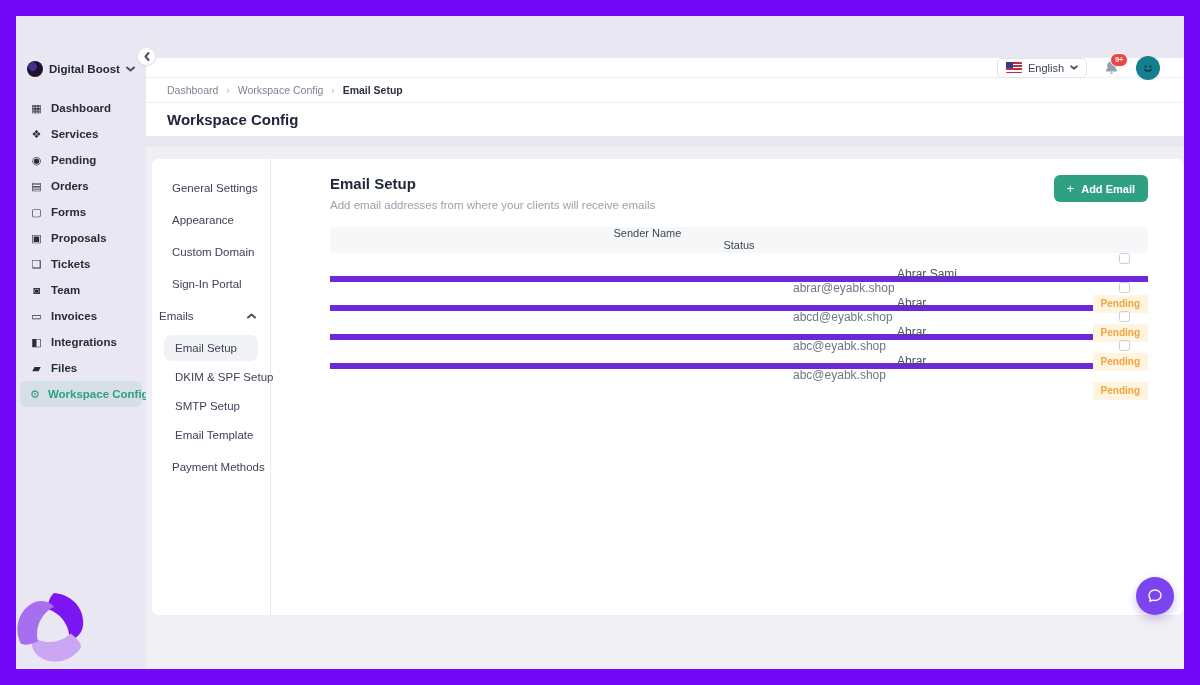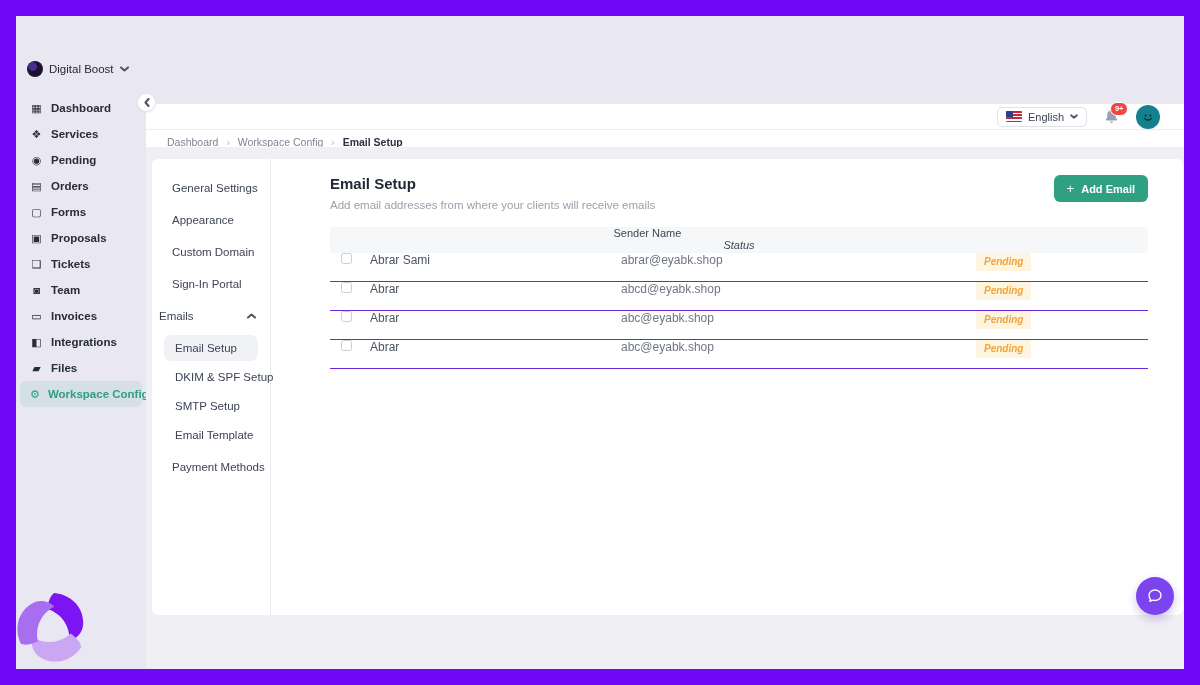--- a/index.html
+++ b/index.html
@@ -8,34 +8,34 @@
     font-family:"Liberation Sans", sans-serif;
     background:var(--frame,#7108f6);
     position:relative; overflow:hidden;
   }
   .app { position:absolute; inset:16px; background:#e9e7f2; overflow:hidden; }
 
   
   .sidebar { position:absolute; left:0; top:0; bottom:0; width:130px; }
   .workspace-row { position:absolute; left:11px; top:45px; display:flex; align-items:center; gap:6px; cursor:pointer; }
   .ws-avatar { width:16px; height:16px; border-radius:50%; background:radial-gradient(circle at 35% 35%, #4b2d8f 0 28%, #1b1430 30%); flex:0 0 auto; }
-  .ws-name { font-size:11.5px; font-weight:normal; color:#23293a; white-space:nowrap; }
+  .ws-name { font-size:11.5px; font-weight:bold; color:#23293a; white-space:nowrap; }
   .chev { stroke:#4b5260; stroke-width:2; fill:none; stroke-linecap:round; stroke-linejoin:round; }
   .side-nav { position:absolute; top:79px; left:0; right:0; }
   .side-item { display:flex; align-items:center; height:26px; margin:0 4px; padding-left:10px; border-radius:6px; cursor:pointer; }
   .side-icon { width:13px; font-size:11px; color:#262c38; margin-right:8px; text-align:center; line-height:1; }
   .side-label { font-size:11.5px; font-weight:600; color:#262c38; white-space:nowrap; }
   .side-item.active { background:rgba(42,160,126,.10); }
   .side-item.active .side-icon, .side-item.active .side-label { color:var(--accent,#2aa07e); }
 
   
   .main { position:absolute; left:130px; top:0; right:0; bottom:0; }
   .topgap { height:42px; background:#e9e7f2; }
   .header { background:#fff; position:relative; }
-  .row1 { height:26px; border-bottom:1px solid #edeef2; display:flex; align-items:center; justify-content:flex-end; gap:16px; padding-right:24px;margin-top:46px; }
+  .row1 { height:20px; border-bottom:1px solid #edeef2; display:flex; align-items:center; justify-content:flex-end; gap:16px; padding-right:24px; }
   .row2 { height:25px; border-bottom:1px solid #edeef2; display:flex; align-items:center; padding-left:21px; }
   .row3 { height:33px; display:flex; align-items:center; padding-left:21px; }
   .collapse-btn { position:absolute; left:-9px; top:-11px; width:19px; height:19px; background:#fff; border:1px solid #e3e5ea; border-radius:50%; display:flex; align-items:center; justify-content:center; cursor:pointer; box-shadow:0 1px 2px rgba(0,0,0,.05); z-index:5; }
 
   .lang-pill { display:flex; align-items:center; gap:6px; border:1px solid #e1e3ea; border-radius:5px; padding:3px 8px; background:#fff; cursor:pointer; }
   .flag { width:16px; height:11px; border-radius:1px; position:relative; overflow:hidden;
           background:repeating-linear-gradient(#c6293b 0 1.6px,#fff 1.6px 3.2px); }
   .flag::after { content:""; position:absolute; left:0; top:0; width:7px; height:6px; background:#2b3f8c; }
   .lang-label { font-size:11px; color:#3c4354; }
   .bell-wrap { position:relative; cursor:pointer; }
@@ -61,25 +61,25 @@
   
   .panel { flex:1; padding:16px 35px 0 18px; min-width:0; }
   .panel-head { display:flex; justify-content:space-between; align-items:flex-start; }
   .panel-title { font-size:15px; font-weight:bold; color:#212836; }
   .panel-sub { font-size:11.5px; color:#9aa1ad; margin-top:7px; }
   .add-btn { background:var(--accent,#2aa07e); color:#fff; border:none; border-radius:6px; font-size:11px; font-weight:600; font-family:inherit; padding:7px 13px; display:flex; align-items:center; gap:7px; cursor:pointer; }
   .plus { font-size:13px; font-weight:400; line-height:1; }
 
   .table { margin-top:16px; }
   .thead { display:flex; align-items:center; background:#f6f7f9; height:26px; border-radius:3px; font-size:11px; color:#3f4654;flex-direction:column; }
-  .trow { display:flex; align-items:flex-start; height:29px; border-bottom:1px solid #6d28d9; font-size:12px; }
+  .trow { display:flex; align-items:flex-end; height:29px; border-bottom:6px solid #6d28d9; font-size:12px;flex-direction:column; }
   .col-cb { width:40px; padding-left:11px; }
   .col-name { width:251px; }
   .col-email { width:355px; }
-  .col-status { flex:1;font-style:italic; }
+  .col-status { flex:1; }
   .cb { display:inline-block; width:11px; height:11px; border:1.5px solid #c9cdd6; border-radius:2.5px; cursor:pointer; }
   .cell-name { color:#4a5361; }
   .cell-email { color:#6e7683; }
   .badge-pending { display:inline-block; background:var(--pendingbg,#fdf5df); color:var(--pendingtext,#f2a33c); font-size:10px; font-weight:bold; padding:4px 8px; border-radius:0; line-height:1; }
 
   
   .chat-fab { position:absolute; right:10px; bottom:54px; width:38px; height:38px; border-radius:50%; background:var(--chatpurple,#7c44ef); display:flex; align-items:center; justify-content:center; cursor:pointer; box-shadow:0 4px 10px rgba(60,20,160,.25); }
   .brand-logo { position:absolute; left:14px; top:590px; width:76px; height:76px; z-index:10; }
 </style>
 </head>

